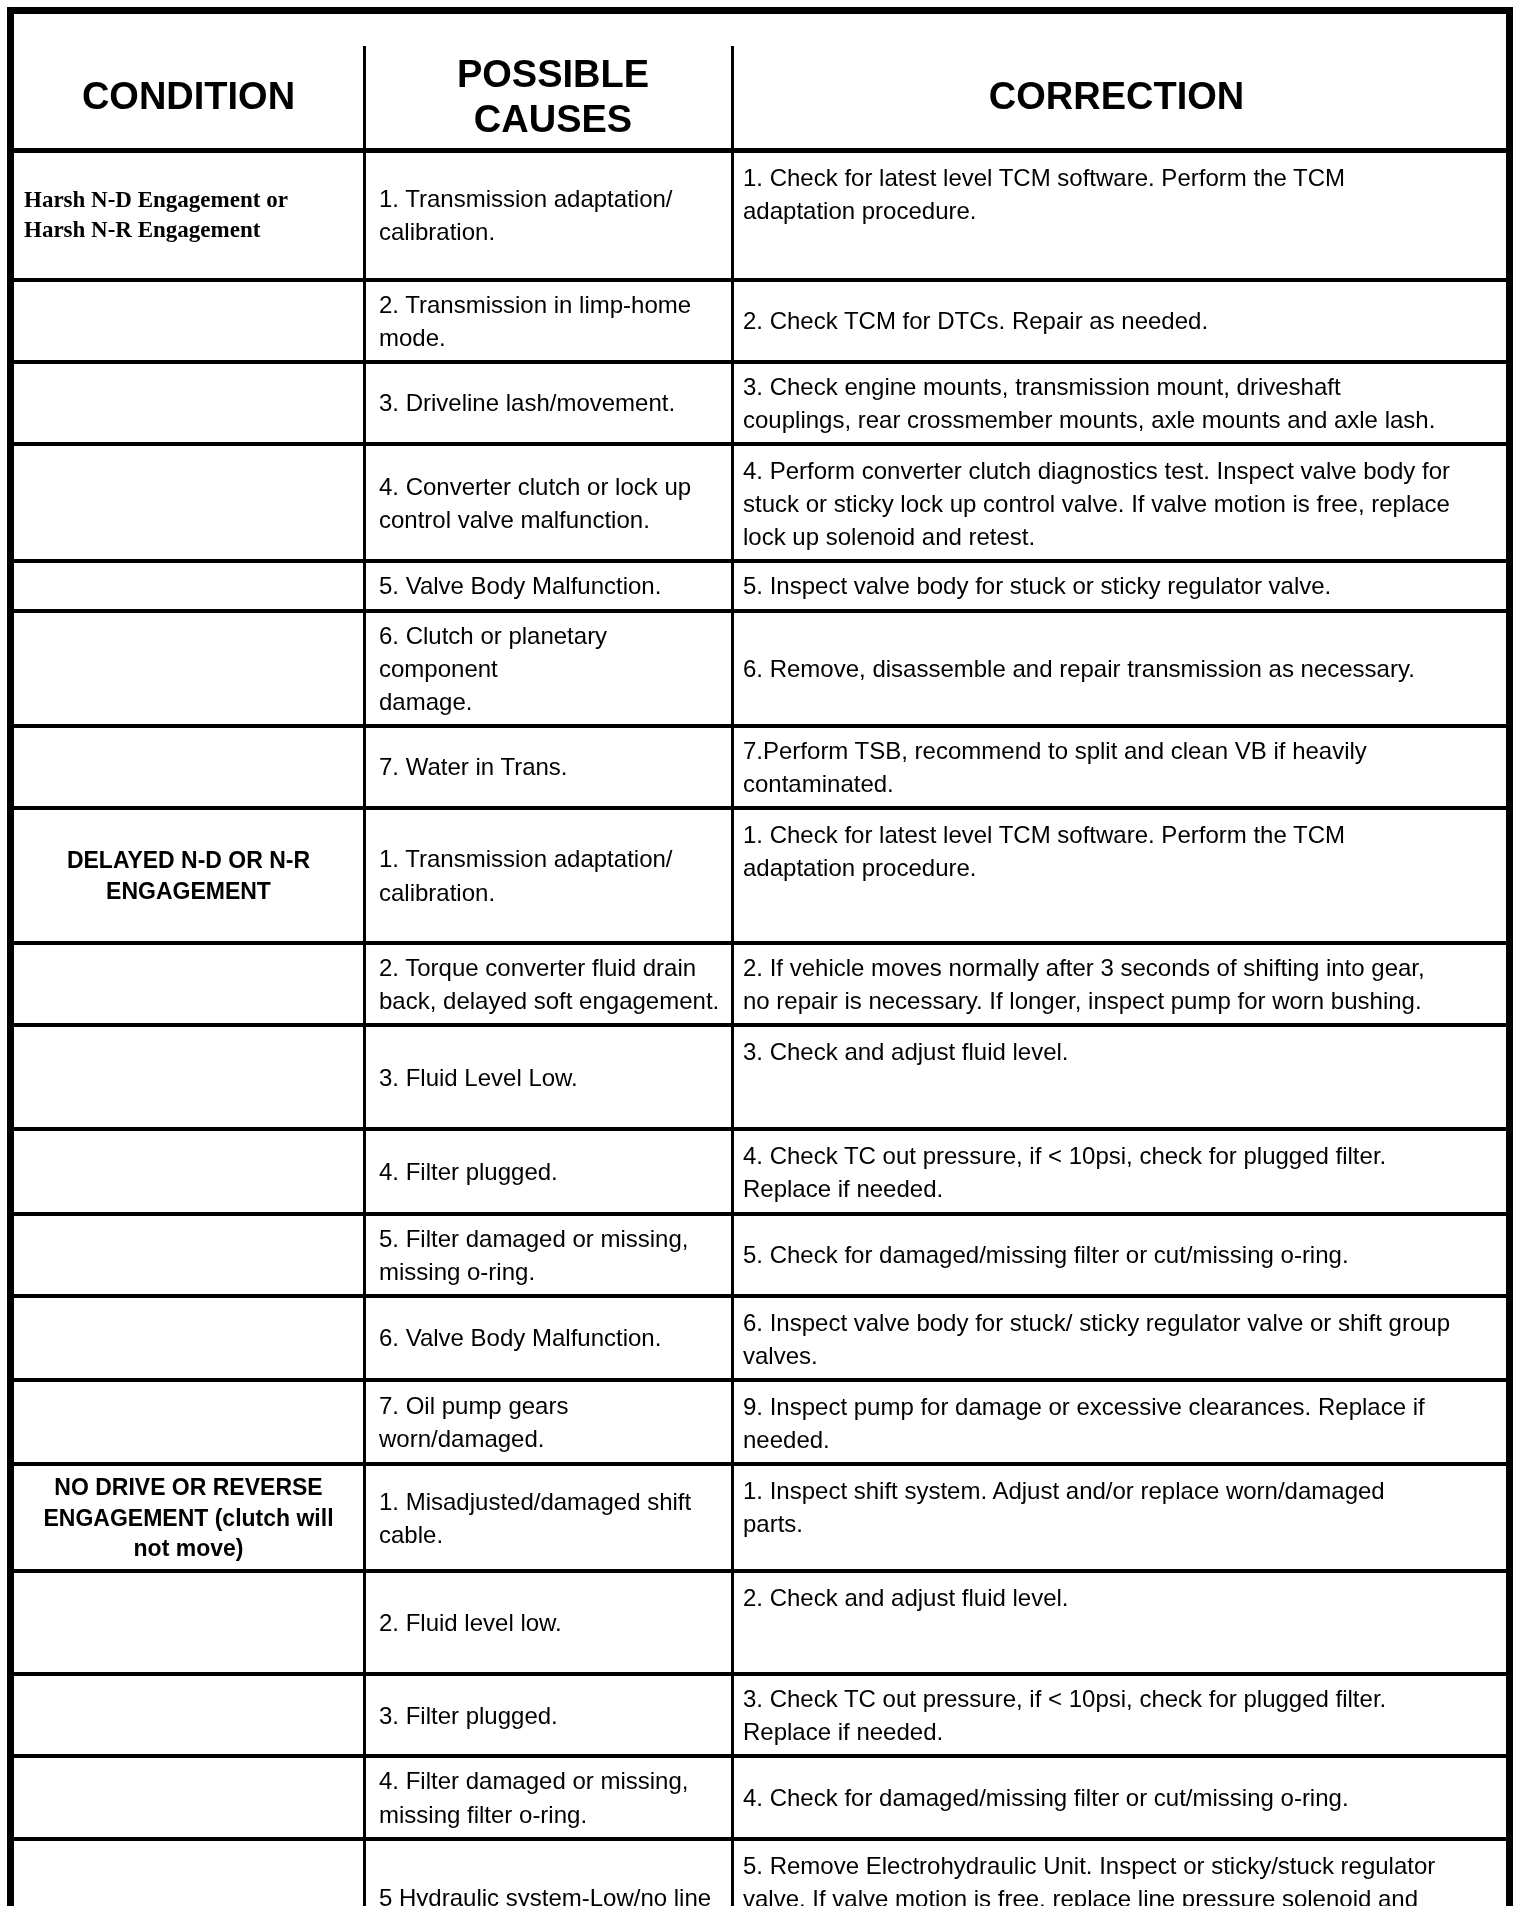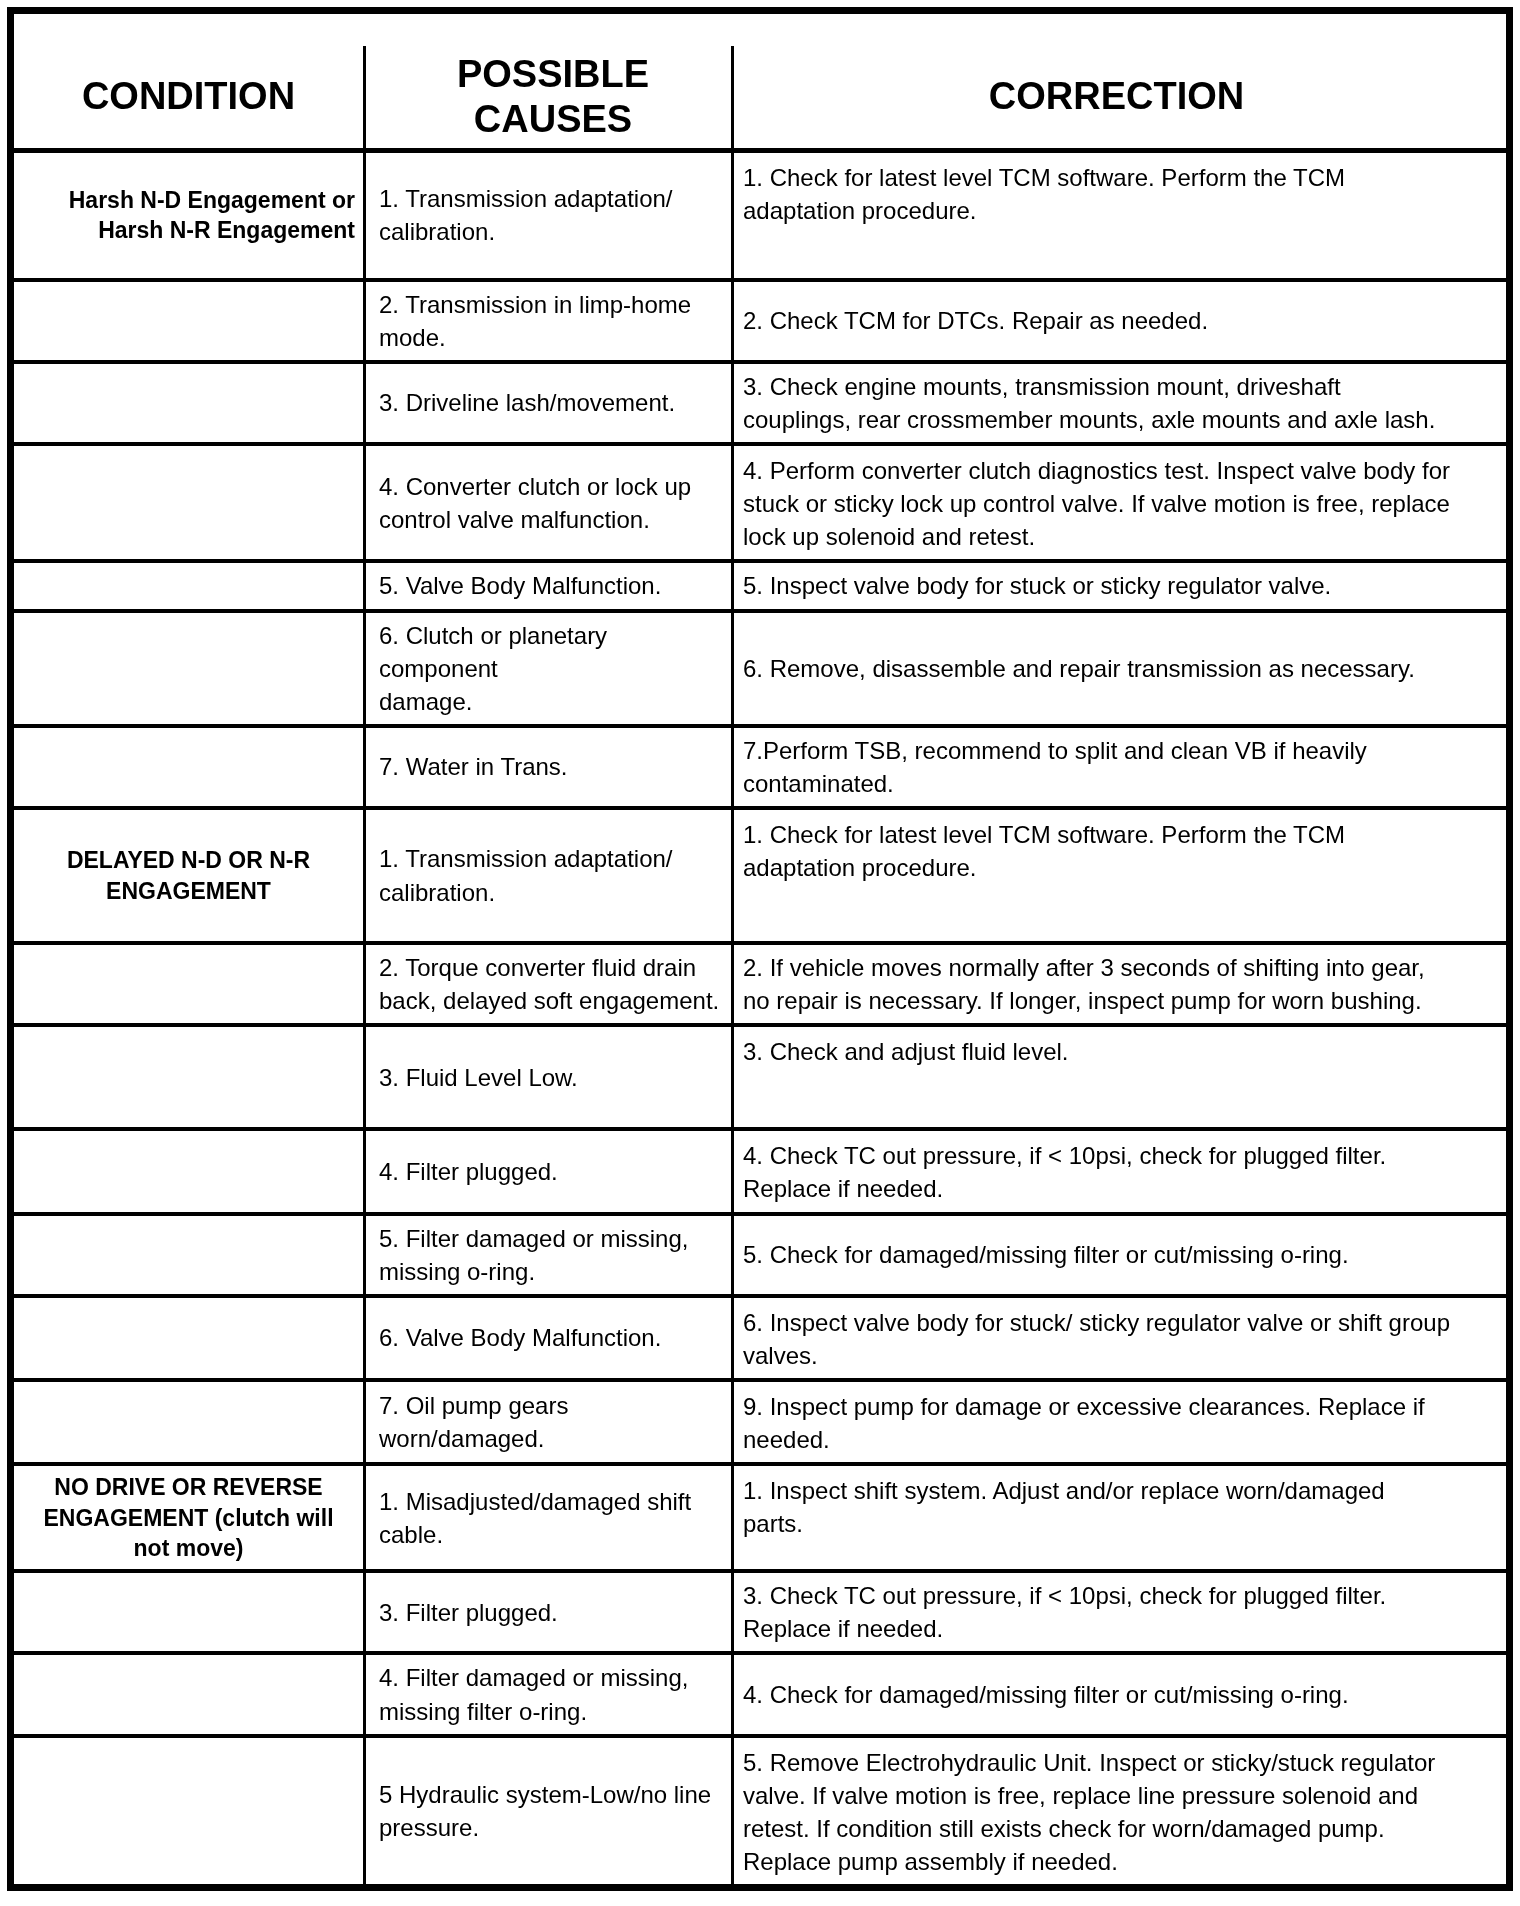--- a/index.html
+++ b/index.html
@@ -31,21 +31,21 @@
     line-height: 1.38;
     padding: 6px 6px;
   }
   .cell.cond {
     text-align: center;
     font-weight: bold;
     font-size: 23px;
     line-height: 1.32;
     padding: 6px 8px;
   }
-  .cell.cond.cond-left { text-align: right; padding-left: 10px; }
+  .cell.cond.cond-left { text-align: left; padding-left: 10px; font-family: Liberation Serif, serif; }
   .cell.cause {
     border-left: 3px solid #000000;
     padding-left: 13px;
     padding-right: 4px;
   }
   .cell.corr {
     border-left: 3px solid #000000;
     justify-content: flex-start;
     padding-top: 8px;
     padding-left: 9px;
@@ -166,20 +166,25 @@
 
   <div class="row" style="min-height:101px">
     <div class="cell cond">NO DRIVE OR REVERSE
 ENGAGEMENT (clutch will
 not move)</div>
     <div class="cell cause">1. Misadjusted/damaged shift
 cable.</div>
     <div class="cell corr">1. Inspect shift system. Adjust and/or replace worn/damaged
 parts.</div>
   </div>
+  <div class="row" style="min-height:103px">
+    <div class="cell cond"></div>
+    <div class="cell cause">2. Fluid level low.</div>
+    <div class="cell corr">2. Check and adjust fluid level.</div>
+  </div>
   <div class="row" style="min-height:69px">
     <div class="cell cond"></div>
     <div class="cell cause">3. Filter plugged.</div>
     <div class="cell corr v-center">3. Check TC out pressure, if &lt; 10psi, check for plugged filter.
 Replace if needed.</div>
   </div>
   <div class="row" style="min-height:74px">
     <div class="cell cond"></div>
     <div class="cell cause">4. Filter damaged or missing,
 missing filter o-ring.</div>

